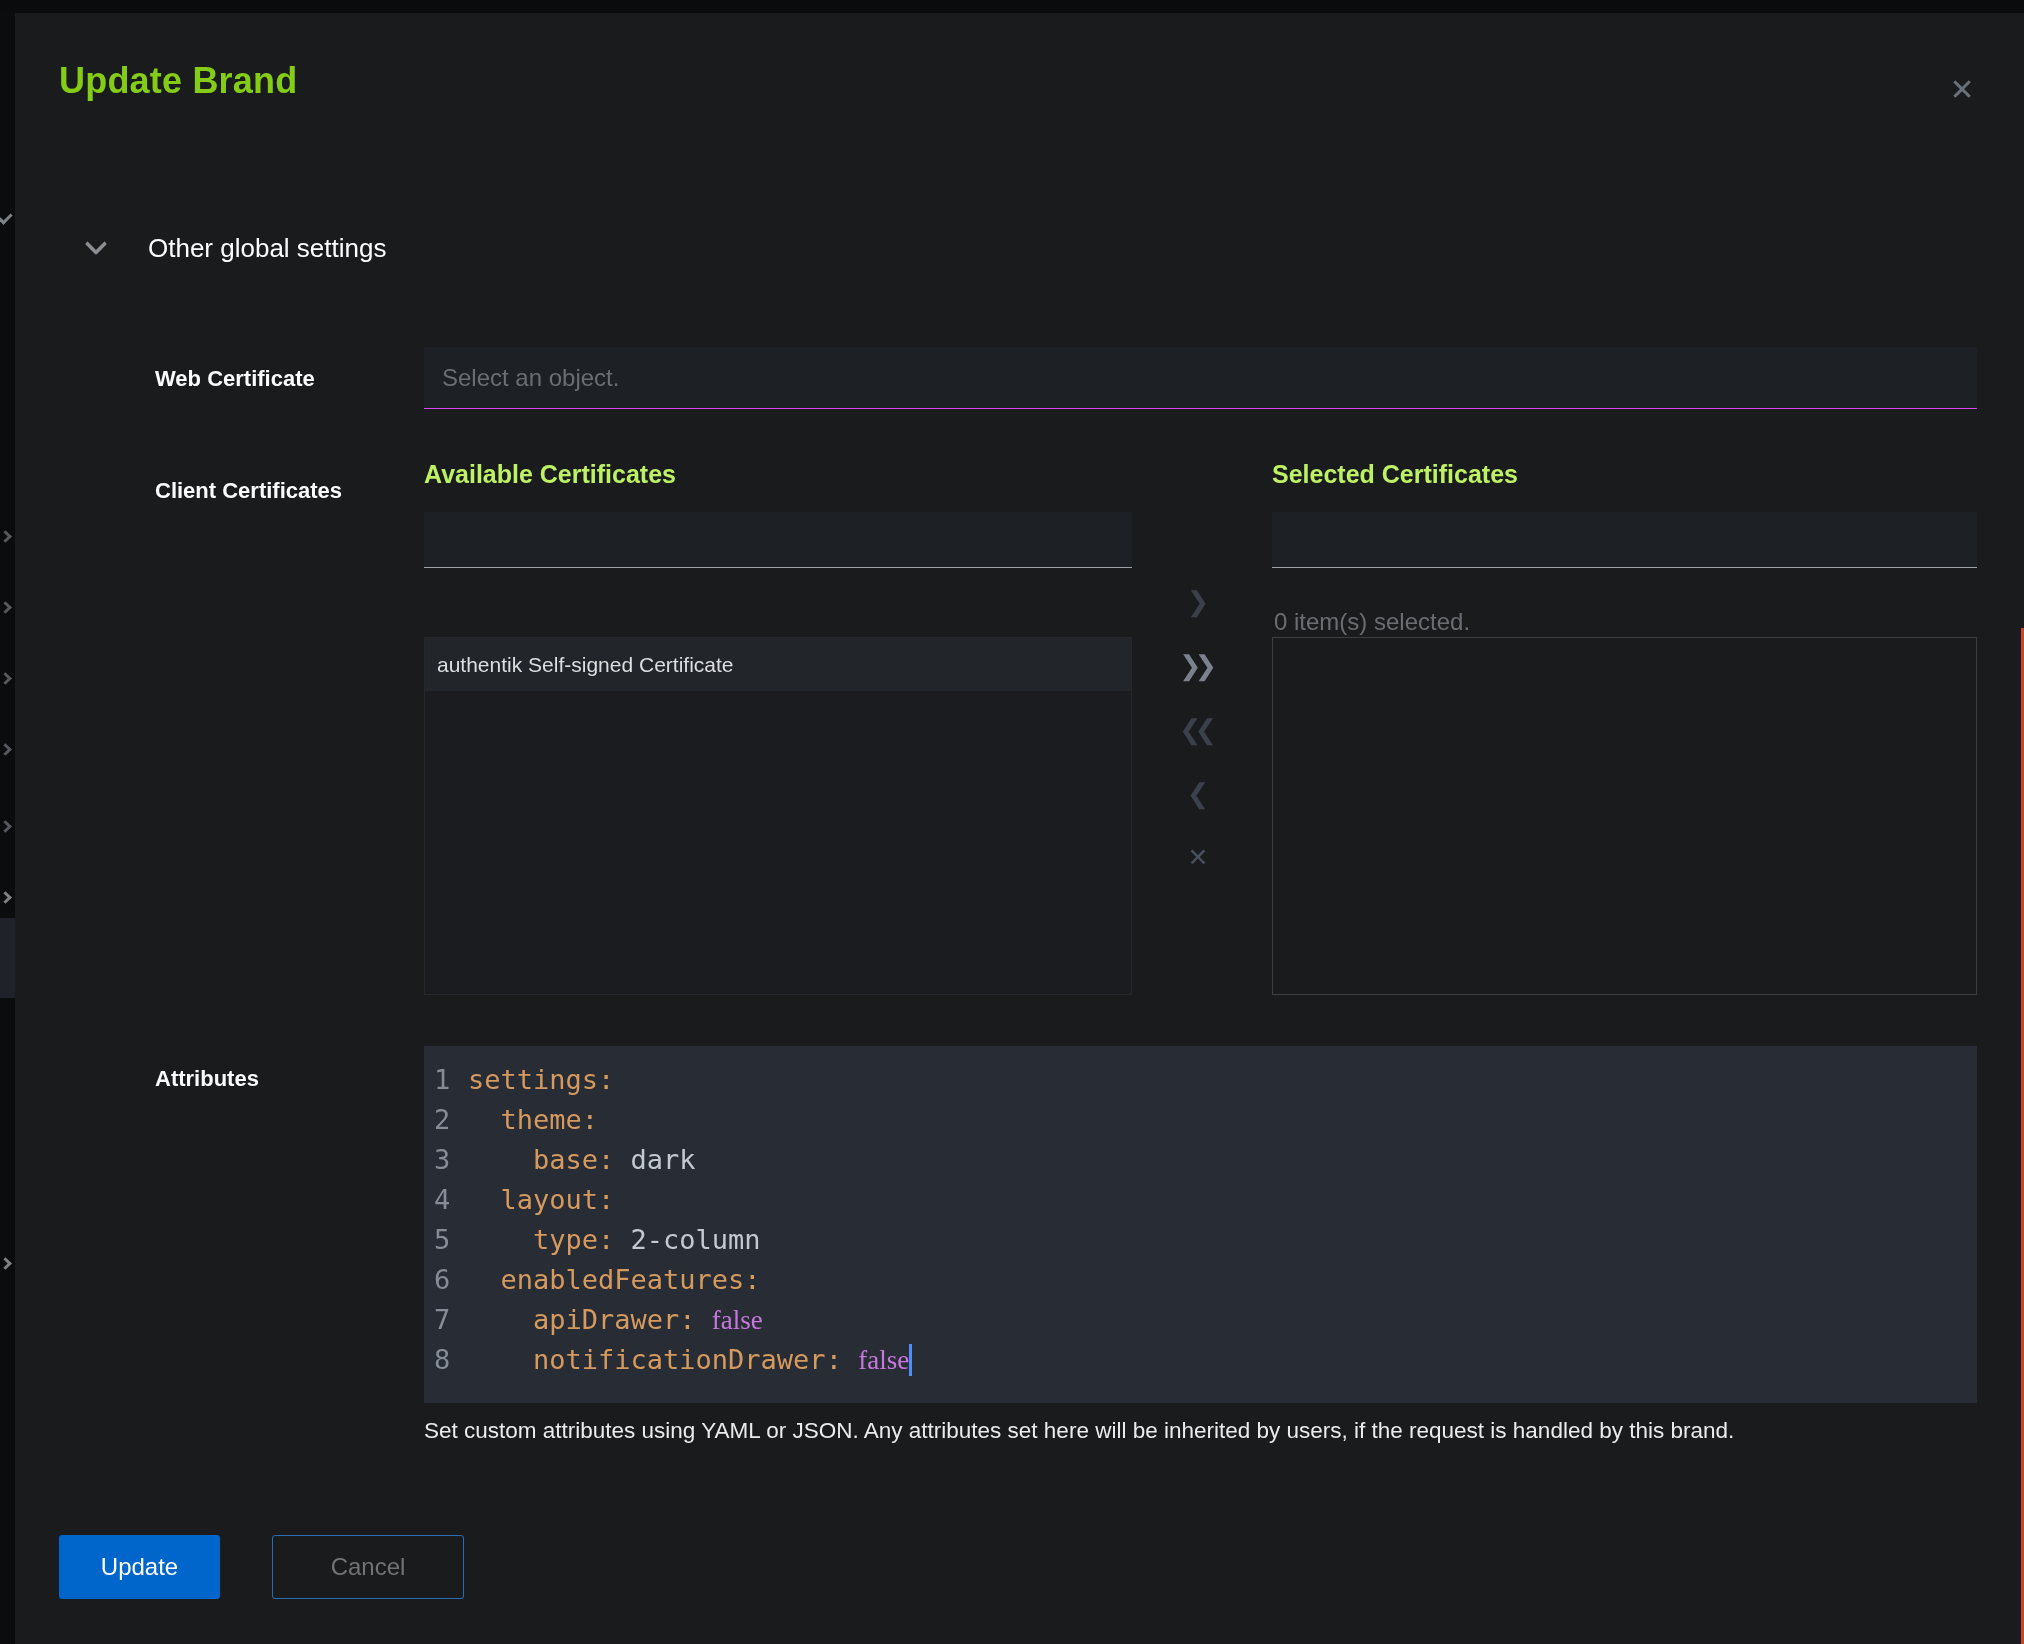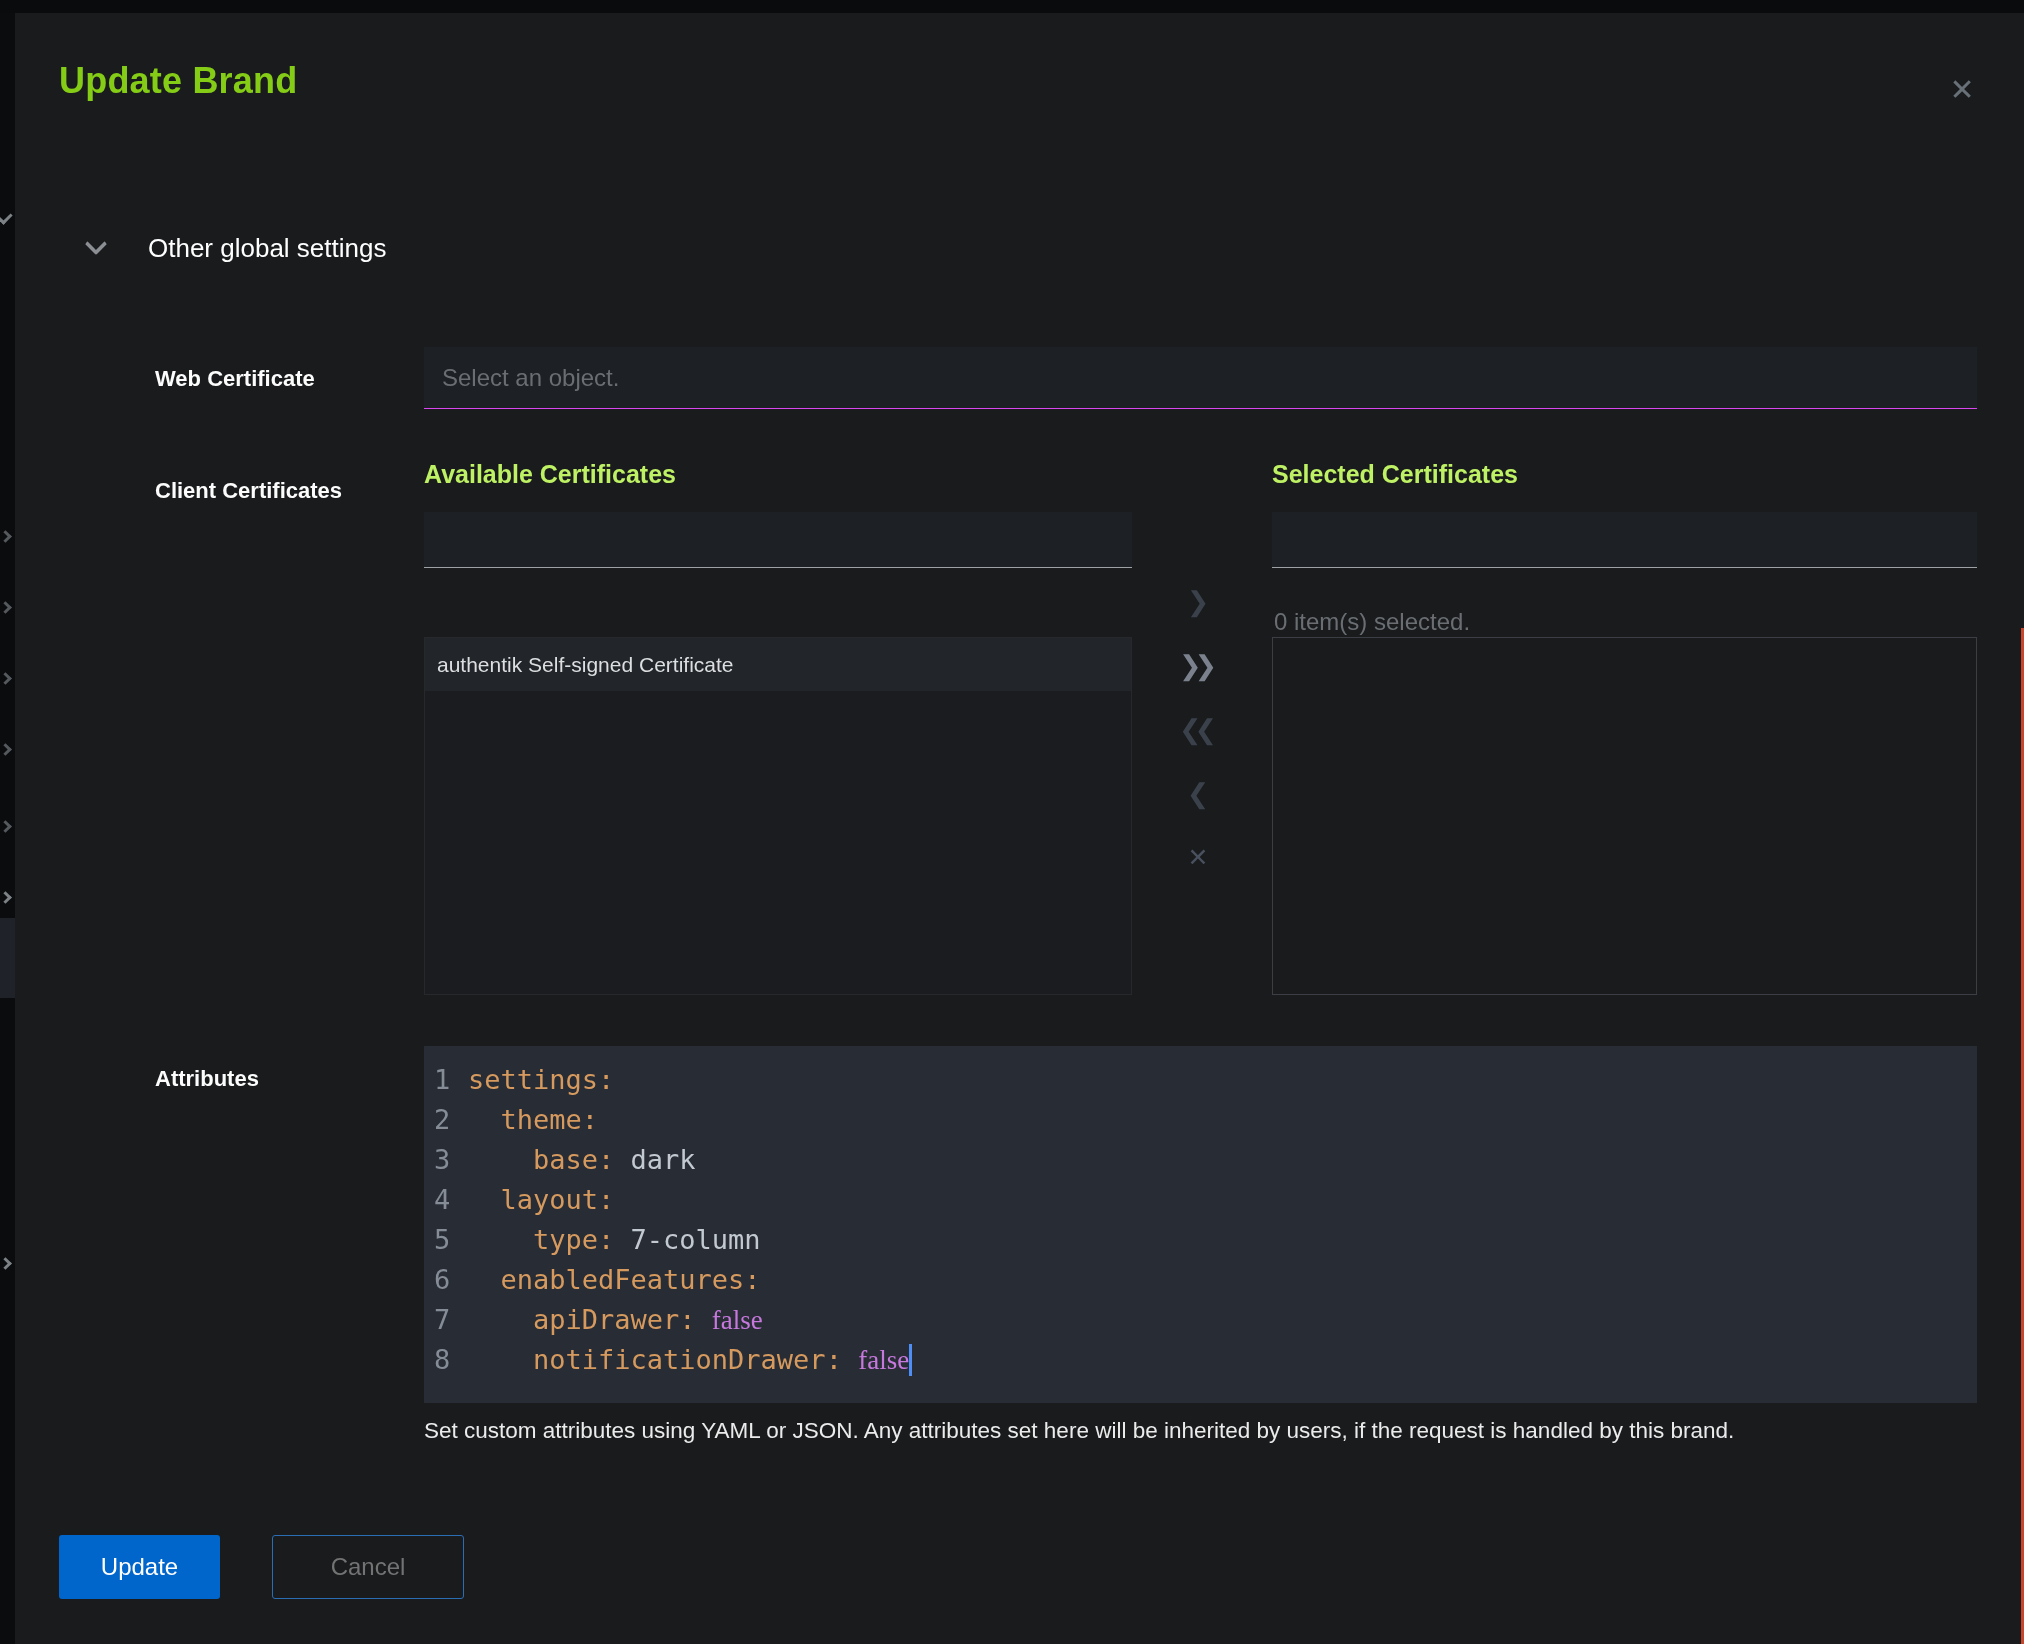--- a/index.html
+++ b/index.html
@@ -182,21 +182,21 @@
       <button class="transfer-btn disabled">❮</button>
       <button class="transfer-btn disabled cross">✕</button>
     </div>
 
   <label class="form-label lbl-attr">Attributes</label>
   <div class="editor">
       <div class="code-line"><span class="line-number">1</span><span class="code-text"><span class="tok-key">settings:</span></span></div>
       <div class="code-line"><span class="line-number">2</span><span class="code-text">  <span class="tok-key">theme:</span></span></div>
       <div class="code-line"><span class="line-number">3</span><span class="code-text">    <span class="tok-key">base:</span> <span class="tok-plain">dark</span></span></div>
       <div class="code-line"><span class="line-number">4</span><span class="code-text">  <span class="tok-key">layout:</span></span></div>
-      <div class="code-line"><span class="line-number">5</span><span class="code-text">    <span class="tok-key">type:</span> <span class="tok-plain">7-column</span></span></div>
+      <div class="code-line"><span class="line-number">5</span><span class="code-text">    <span class="tok-key">type:</span> <span class="tok-plain">2-column</span></span></div>
       <div class="code-line"><span class="line-number">6</span><span class="code-text">  <span class="tok-key">enabledFeatures:</span></span></div>
       <div class="code-line"><span class="line-number">7</span><span class="code-text">    <span class="tok-key">apiDrawer:</span> <span class="tok-bool">false</span></span></div>
       <div class="code-line"><span class="line-number">8</span><span class="code-text">    <span class="tok-key">notificationDrawer:</span> <span class="tok-bool">false</span><span class="code-cursor"></span></span></div>
     </div>
   <div class="attr-help">Set custom attributes using YAML or JSON. Any attributes set here will be inherited by users, if the request is handled by this brand.</div>
 
   <button class="btn btn-update">Update</button>
   <button class="btn btn-cancel">Cancel</button>
 
 </div>

